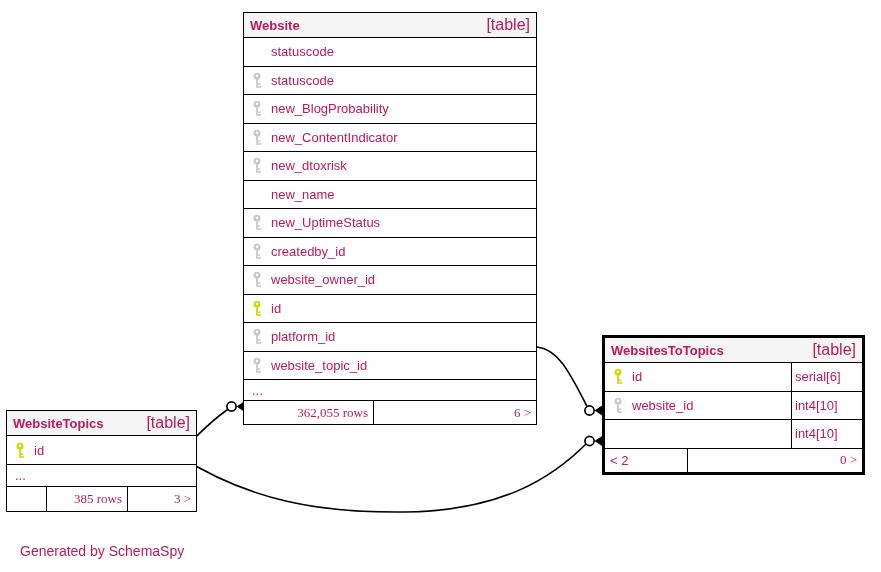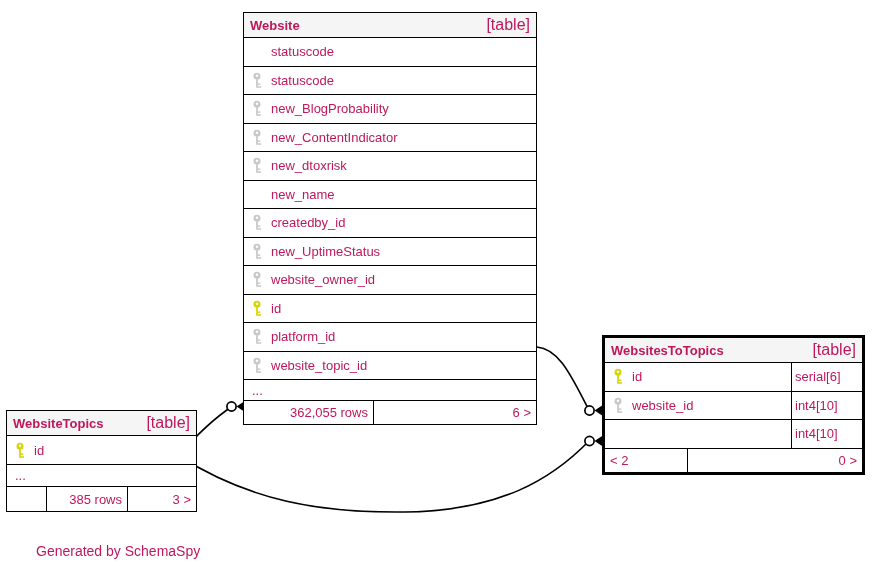--- a/index.html
+++ b/index.html
@@ -28,40 +28,40 @@
   .row .colname{white-space:nowrap;}
   .row.ellipsis{height:21px;align-items:center;}
   .typecell{flex:0 0 64px;align-self:stretch;display:flex;align-items:center;
             border-left:1px solid var(--line);padding:0 3px;margin-left:auto;}
   .namecell{flex:1 1 auto;display:flex;align-items:center;height:100%;}
   .pager{display:flex;height:23px;}
   .pager .cell{display:flex;align-items:center;border-right:1px solid var(--line);
                box-sizing:border-box;padding:0 5px;}
   .pager .cell:last-child{border-right:none;}
   .pager .left{justify-content:flex-start;}
-  .pager .right{justify-content:flex-end;}
+  .pager .right{justify-content:flex-end;font-family:Liberation Serif, serif;}
   
   #tbl-website{left:243px;top:12px;width:294px;}
   #tbl-website .pager .c0{width:102px;}
   #tbl-website .pager .c1{width:130px;}
   #tbl-website .pager .c2{flex:1;}
   #tbl-websitetopics{left:6px;top:410px;width:191px;}
   #tbl-websitetopics .hdr .tag{margin-left:4px;}
   #tbl-websitetopics .row{height:29px;}
   #tbl-websitetopics .row.ellipsis{height:22px;}
   #tbl-websitetopics .pager{height:24px;text-align:center;}
   #tbl-websitetopics .pager .c0{width:40px;}
   #tbl-websitetopics .pager .c1{width:81px;}
   #tbl-websitetopics .pager .c2{flex:1;}
   #tbl-websitestotopics{left:602px;top:335px;width:263px;}
   #tbl-websitestotopics .hdr{height:24px;}
   #tbl-websitestotopics .pager .c0{width:83px;}
   #tbl-websitestotopics .pager .c1{width:110px;}
   #tbl-websitestotopics .pager .c2{flex:1;}
-  #caption{position:absolute;left:36px;top:543px;font-size:14px;z-index:2;}
+  #caption{position:absolute;left:20px;top:543px;font-size:14px;z-index:2;}
 </style>
 </head>
 <body>
 
 <div id="canvas">
 
   <svg id="edges" width="881" height="572" viewBox="0 0 881 572">
 
     <path d="M537,347 C560,349 572,378 589,410"></path>
 
@@ -140,33 +140,33 @@
     <div class="row">
       <span class="kicon fk">
           <svg width="11" height="17" viewBox="0 0 11 17">
             <circle class="body" cx="5" cy="4.2" r="3.5"></circle>
             <circle class="hole" cx="5" cy="3.7" r="1.2"></circle>
             <rect class="body" x="4.1" y="7.2" width="1.8" height="8.6"></rect>
             <rect class="body" x="5.9" y="11.4" width="2.4" height="1.5"></rect>
             <rect class="body" x="5.9" y="14.2" width="3.2" height="1.6"></rect>
           </svg>
         </span>
+      <span class="colname">new_UptimeStatus</span>
+    </div>
+    <div class="row">
+      <span class="kicon fk">
+          <svg width="11" height="17" viewBox="0 0 11 17">
+            <circle class="body" cx="5" cy="4.2" r="3.5"></circle>
+            <circle class="hole" cx="5" cy="3.7" r="1.2"></circle>
+            <rect class="body" x="4.1" y="7.2" width="1.8" height="8.6"></rect>
+            <rect class="body" x="5.9" y="11.4" width="2.4" height="1.5"></rect>
+            <rect class="body" x="5.9" y="14.2" width="3.2" height="1.6"></rect>
+          </svg>
+        </span>
       <span class="colname">createdby_id</span>
-    </div>
-    <div class="row">
-      <span class="kicon fk">
-          <svg width="11" height="17" viewBox="0 0 11 17">
-            <circle class="body" cx="5" cy="4.2" r="3.5"></circle>
-            <circle class="hole" cx="5" cy="3.7" r="1.2"></circle>
-            <rect class="body" x="4.1" y="7.2" width="1.8" height="8.6"></rect>
-            <rect class="body" x="5.9" y="11.4" width="2.4" height="1.5"></rect>
-            <rect class="body" x="5.9" y="14.2" width="3.2" height="1.6"></rect>
-          </svg>
-        </span>
-      <span class="colname">new_UptimeStatus</span>
     </div>
     <div class="row">
       <span class="kicon fk">
           <svg width="11" height="17" viewBox="0 0 11 17">
             <circle class="body" cx="5" cy="4.2" r="3.5"></circle>
             <circle class="hole" cx="5" cy="3.7" r="1.2"></circle>
             <rect class="body" x="4.1" y="7.2" width="1.8" height="8.6"></rect>
             <rect class="body" x="5.9" y="11.4" width="2.4" height="1.5"></rect>
             <rect class="body" x="5.9" y="14.2" width="3.2" height="1.6"></rect>
           </svg>

